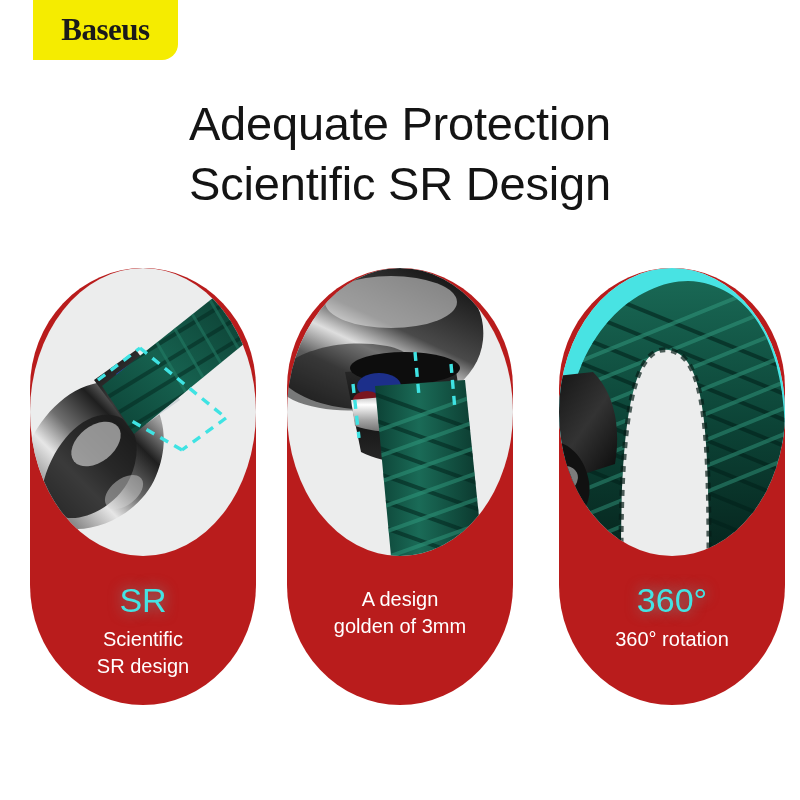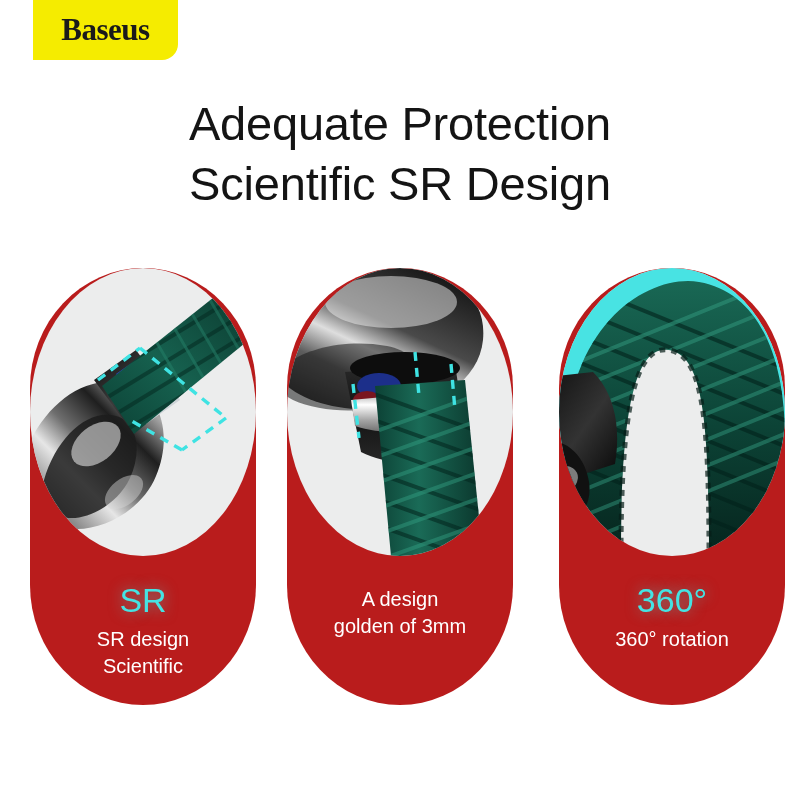--- a/index.html
+++ b/index.html
@@ -203,22 +203,22 @@
           <line x1="68" y1="112" x2="110" y2="80"></line>
           <line x1="110" y1="80" x2="196" y2="150"></line>
           <line x1="196" y1="150" x2="152" y2="182"></line>
           <line x1="152" y1="182" x2="100" y2="152"></line>
         </g>
       </svg>
     </div>
     <div class="caption cap-1">
       <div class="metric">SR</div>
       <div class="desc">
+        <div>Scientific</div>
         <div>SR design</div>
-        <div>Scientific</div>
       </div>
     </div>
   </div>
 
   <div class="panel panel-2">
     <div class="photo-circle">
       <svg class="art" viewBox="0 0 226 288" preserveAspectRatio="none">
         <defs>
           <linearGradient id="g2head" x1="0.1" y1="1" x2="0.8" y2="0">
             <stop offset="0%" stop-color="#1c1c1c"></stop>

